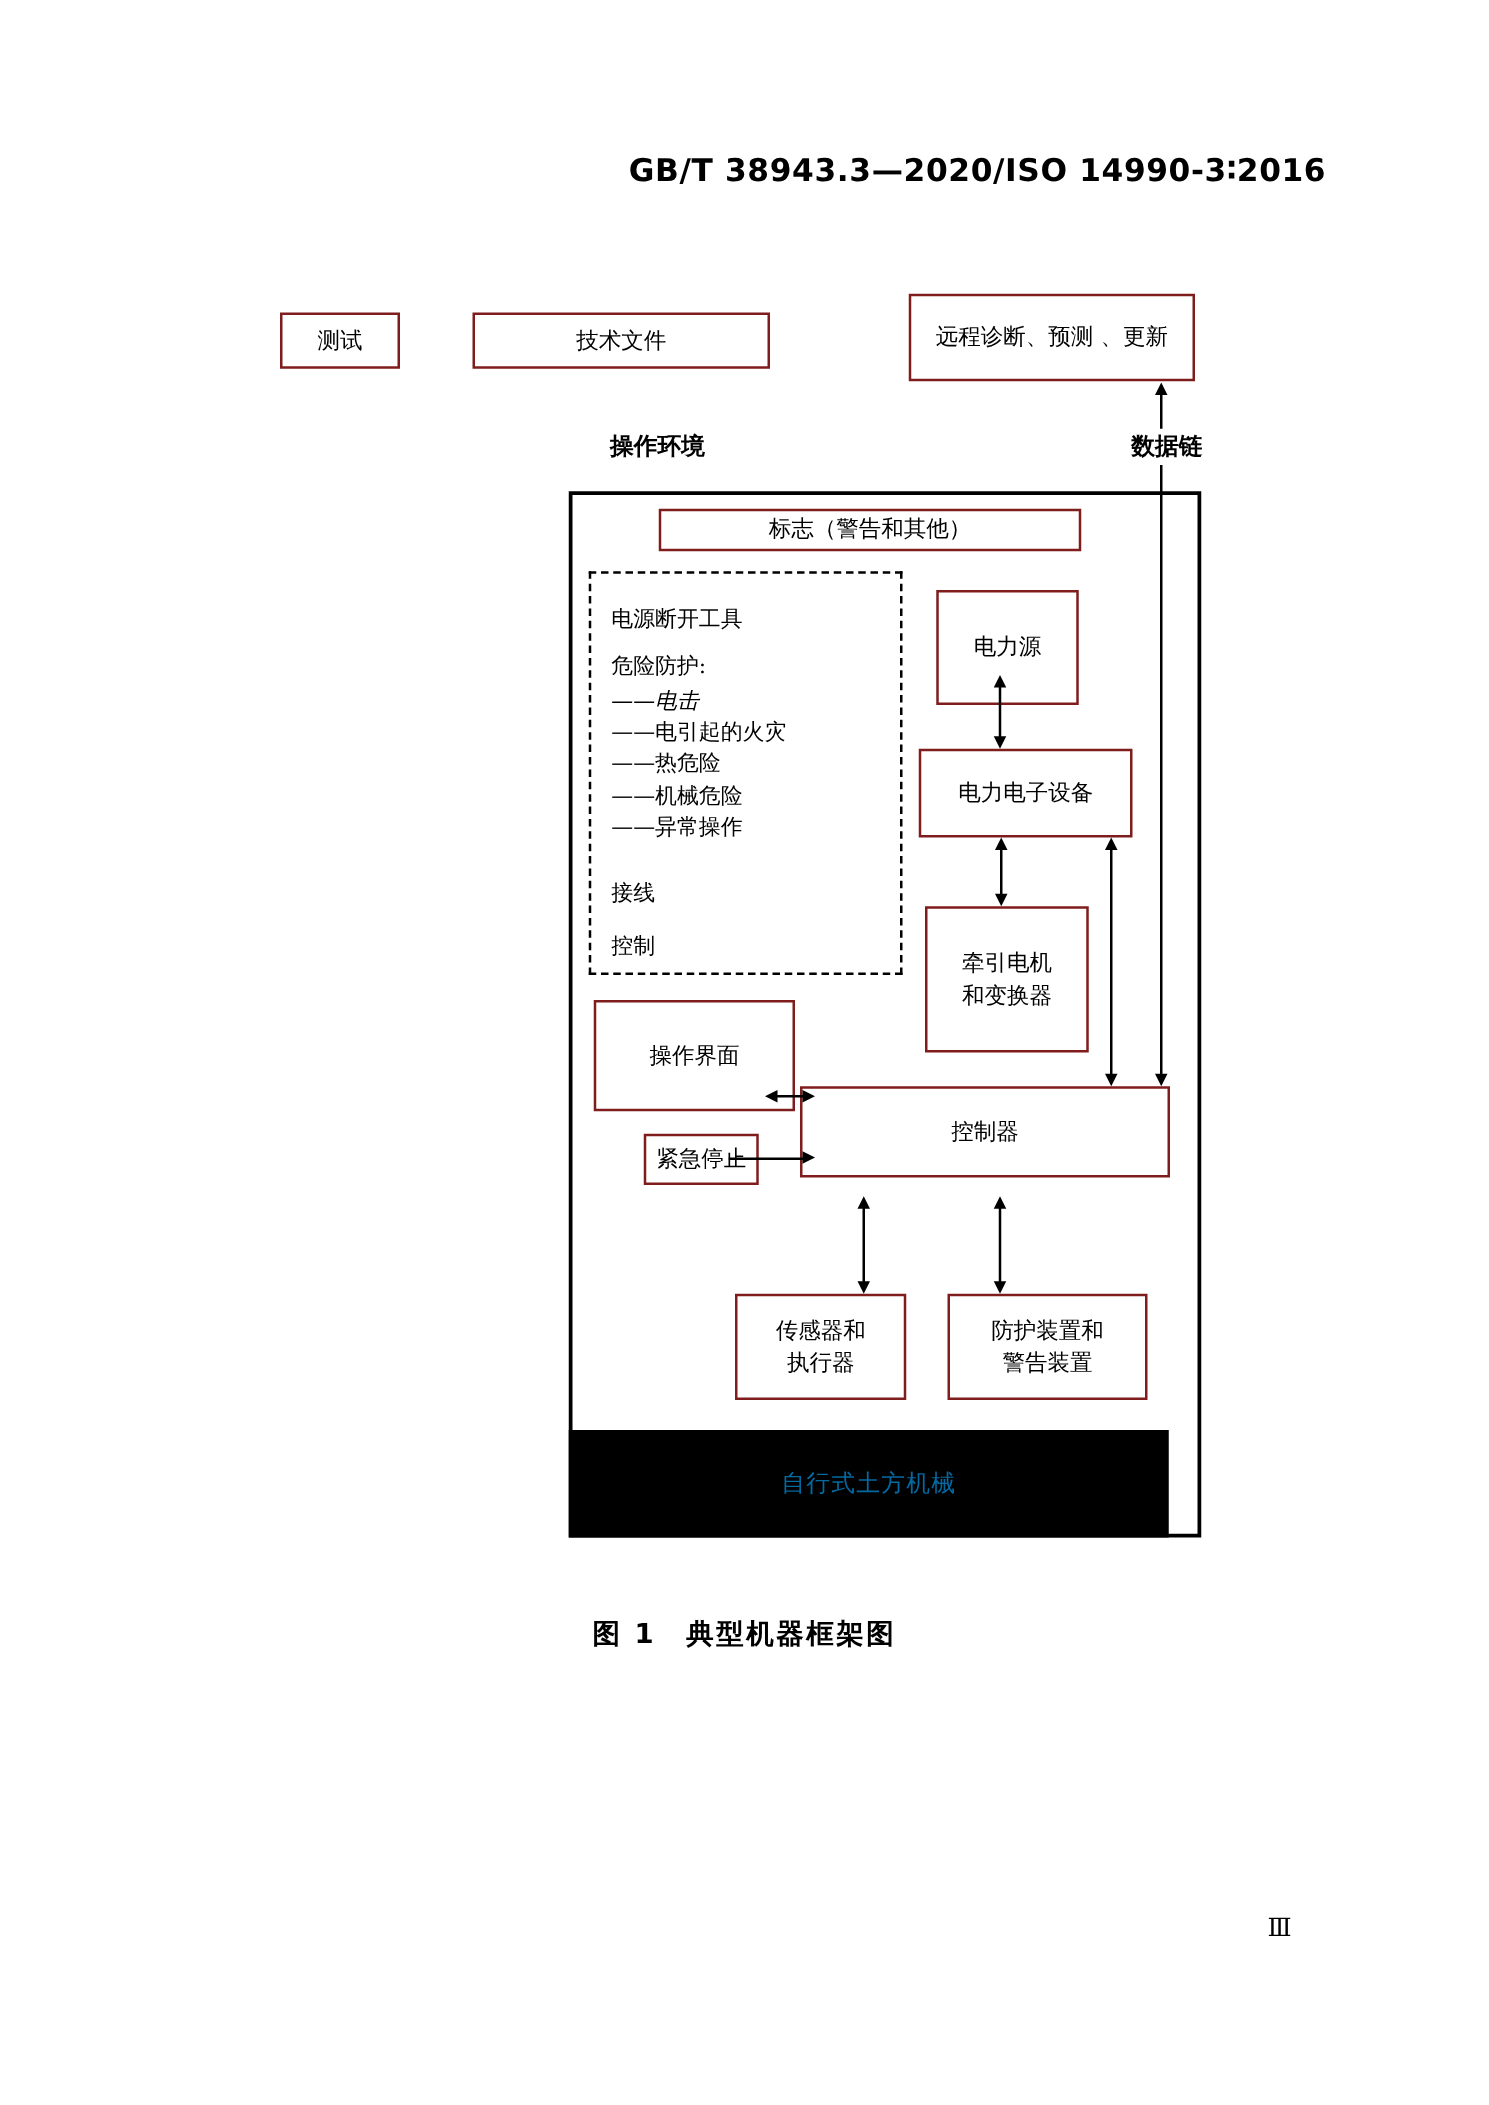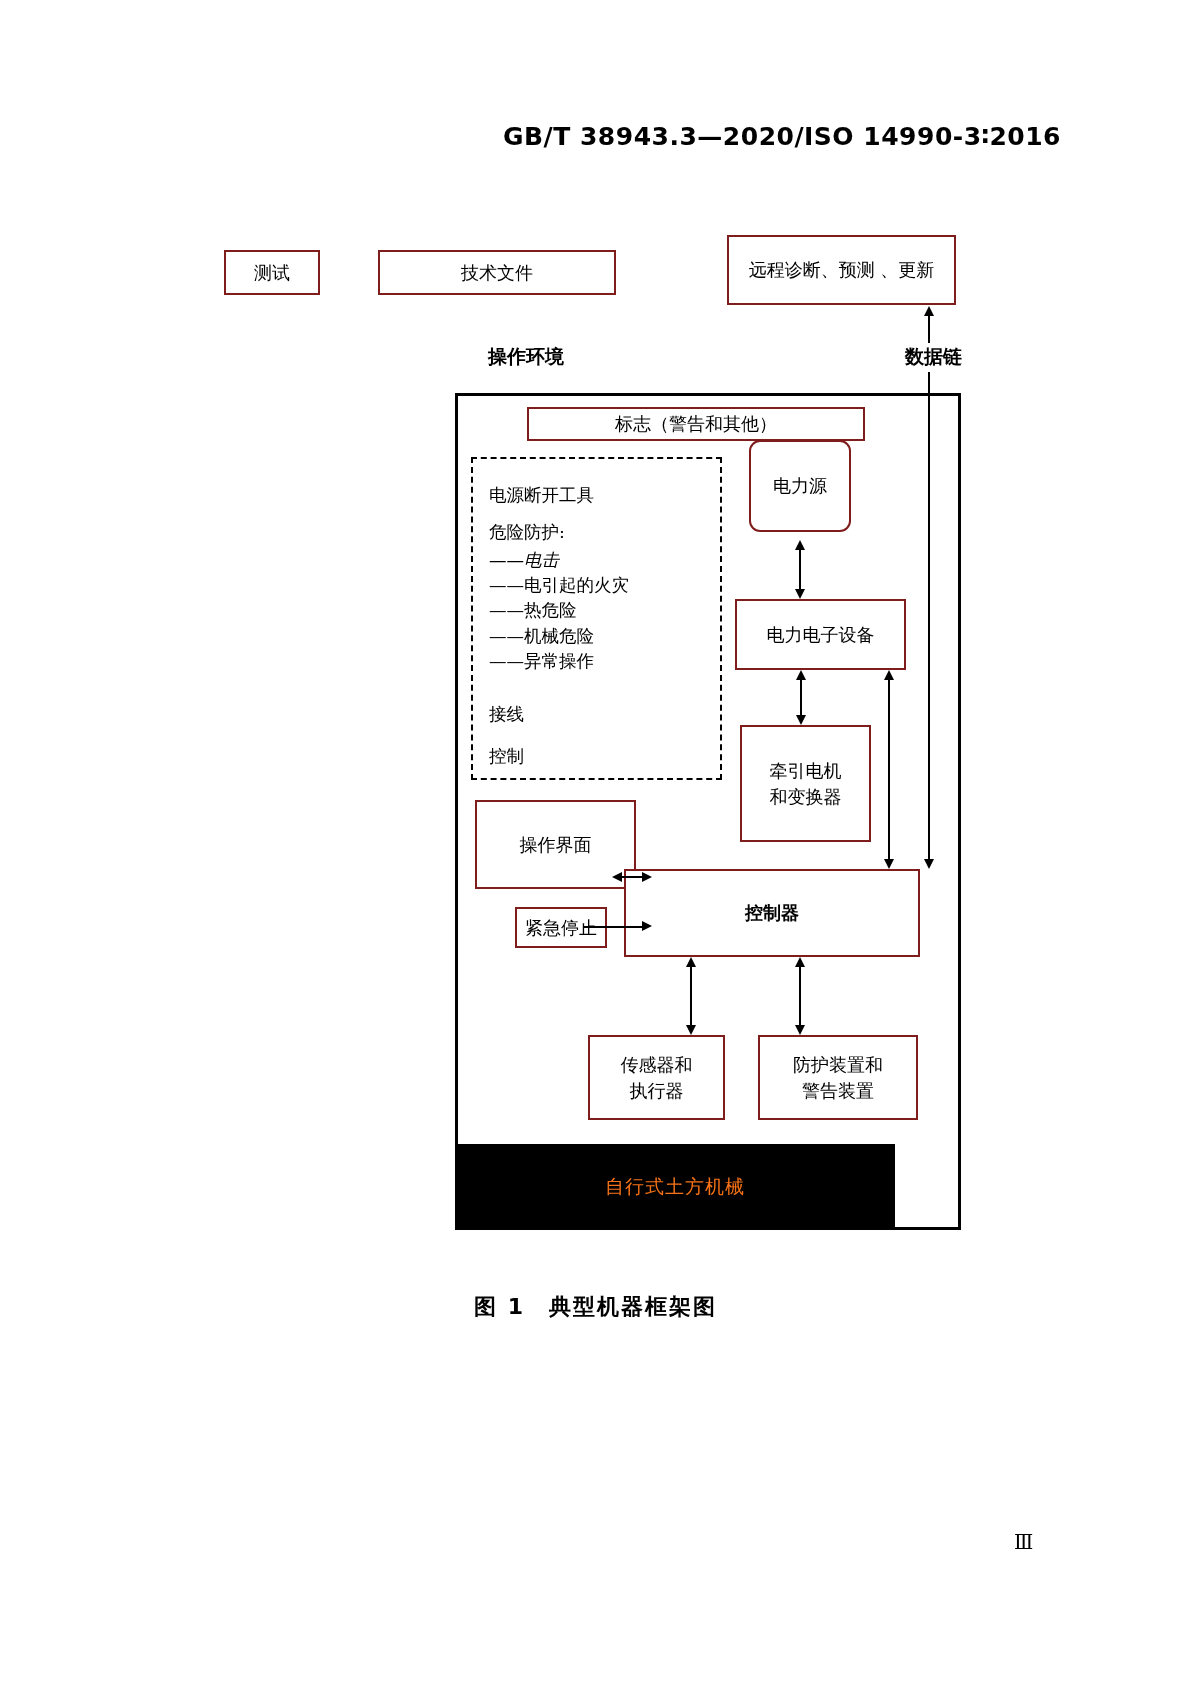--- a/index.html
+++ b/index.html
@@ -22,22 +22,22 @@
   .bx.thick { border-width:2.5px; }
   .multiline { white-space:pre-line; }
   .outer { position:absolute; left:455px; top:393px; width:506px; height:837px; border:3px solid #000; background:#fff; }
   .dashed {
     position:absolute; left:471px; top:457px; width:251px; height:323px;
     border:2px dashed #000; background:#fff;
   }
   .dline { position:absolute; left:489px; font-size:17.5px; white-space:nowrap; }
   .lbl { position:absolute; font-size:19px; font-weight:600; white-space:nowrap; }
   .blackbar {
-    position:absolute; left:455px; top:1144px; width:440px; height:86px;
-    background:#000; color:#f97316; display:flex; align-items:center; justify-content:center;
+    position:absolute; left:455px; top:1144px; width:480px; height:86px;
+    background:#000; color:#0369a1; display:flex; align-items:center; justify-content:center;
     font-size:19px; letter-spacing:1px; z-index:3;
   }
   .caption {
     position:absolute; left:0; top:1292px; width:1191px; text-align:center;
     font-family:"DejaVu Sans", "Liberation Sans", sans-serif;
     font-weight:bold; font-size:22px; letter-spacing:2px;
   }
   .pagenum { position:absolute; left:1014px; top:1530px; font-size:20px; }
   
   .vl { position:absolute; width:2px; background:#000; }
@@ -75,29 +75,29 @@
   <div class="dline" style="top:483px;">电源断开工具</div>
   <div class="dline" style="top:520px;">危险防护:</div>
   <div class="dline" style="top:548px;font-style:italic;">——电击</div>
   <div class="dline" style="top:573px;">——电引起的火灾</div>
   <div class="dline" style="top:598px;">——热危险</div>
   <div class="dline" style="top:624px;">——机械危险</div>
   <div class="dline" style="top:649px;">——异常操作</div>
   <div class="dline" style="top:702px;">接线</div>
   <div class="dline" style="top:744px;">控制</div>
 
-  <div class="bx thick" style="left:749px; top:440px; width:102px; height:92px;border-radius:11px;">电力源</div>
+  <div class="bx thick" style="left:749px; top:472px; width:114px; height:92px;">电力源</div>
   <div class="bx thick" style="left:735px; top:599px; width:171px; height:71px;">电力电子设备</div>
   <div class="bx thick multiline" style="left:740px; top:725px; width:131px; height:117px;">牵引电机
 和变换器</div>
 
   <div class="bx thick" style="left:475px; top:800px; width:161px; height:89px;">操作界面</div>
   <div class="bx thick" style="left:491px; top:907px; width:92px; height:41px;margin-left:24px;">紧急停止</div>
 
-  <div class="bx thick" style="left:624px; top:869px; width:296px; height:88px;font-weight:bold;">控制器</div>
+  <div class="bx thick" style="left:640px; top:869px; width:296px; height:73px;">控制器</div>
 
   <div class="bx thick multiline" style="left:588px; top:1035px; width:137px; height:85px;">传感器和
 执行器</div>
   <div class="bx thick multiline" style="left:758px; top:1035px; width:160px; height:85px;">防护装置和
 警告装置</div>
 
   <div class="ah up" style="left:795px; top:540px;"></div>
   <div class="vl" style="left:799px; top:548px; height:43px;"></div>
   <div class="ah down" style="left:795px; top:589px;"></div>
 

